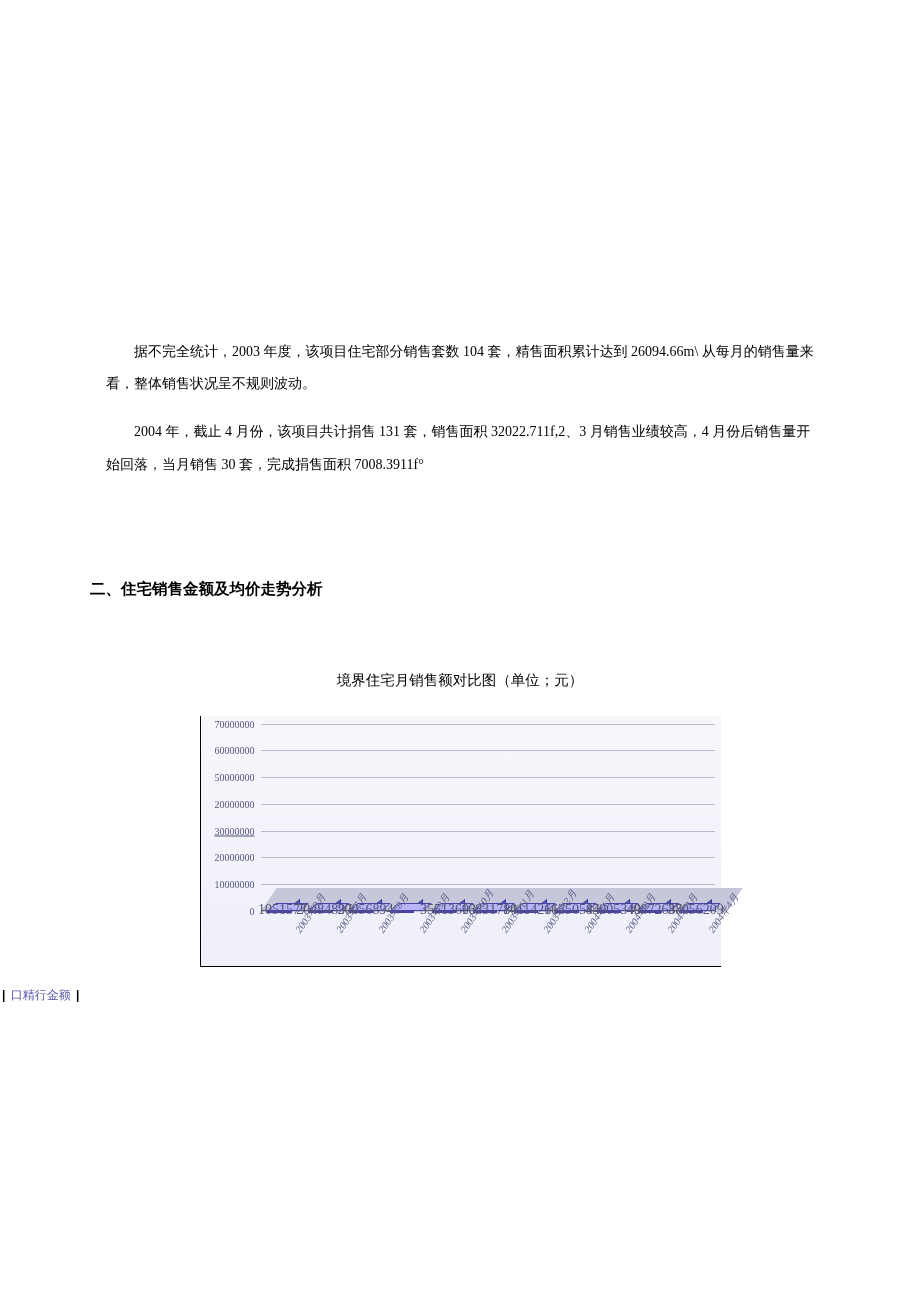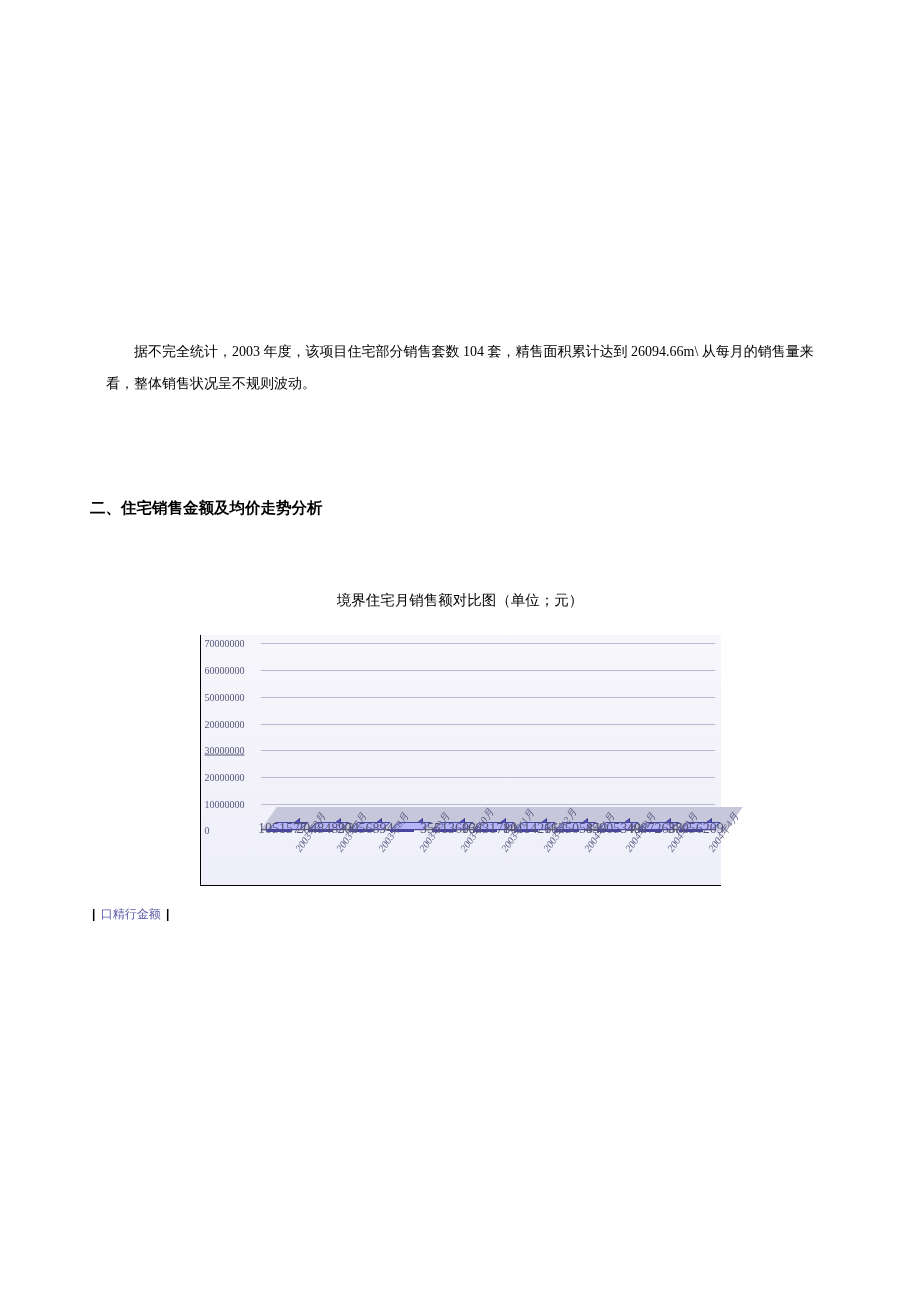--- a/index.html
+++ b/index.html
@@ -69,20 +69,21 @@
   .baseline {
     position: absolute;
     left: 0; right: 0; bottom: 0;
     border-top: 1px solid #5a5a7a;
     z-index: 2;
   }
   .ytick {
     position: absolute;
     left: -56px;
     width: 50px;
+    text-align: right;
     font-size: 10px;
     color: #55557a;
     transform: translateY(50%);
   }
   .bars {
     position: absolute;
     left: 0; right: 0; top: 0; bottom: 0;
     z-index: 3;
   }
   .bar-slot {
@@ -138,39 +139,39 @@
     top: 0;
     font-size: 10px;
     font-style: italic;
     color: #5b5b84;
     transform: rotate(-55deg);
     transform-origin: left top;
     white-space: nowrap;
   }
   .legend {
     margin-top: 20px;
-    margin-left: 90px;
     font-size: 12px;
     color: #5b5ba8;
     font-family: "Microsoft YaHei", sans-serif;
     display: inline-block;
   }
   .legend-bar {
     color: #000;
     font-weight: bold;
     padding: 0 2px;
   }
 </style>
 </head>
 <body>
 
 
 
 <div class="content">
   <p class="para">据不完全统计，2003 年度，该项目住宅部分销售套数 104 套，精售面积累计达到 26094.66m\ 从每月的销售量来看，整体销售状况呈不规则波动。</p>
+  <p class="para">2004 年，截止 4 月份，该项目共计捐售 131 套，销售面积 32022.711f,2、3 月销售业绩较高，4 月份后销售量开始回落，当月销售 30 套，完成捐售面积 7008.3911f°</p>
 
   <div class="section-title">二、住宅销售金额及均价走势分析</div>
 
   <div class="chart-title">境界住宅月销售额对比图（单位；元）</div>
 
   <div class="chart-wrap">
     <div class="chart-inner">
       <div class="gridlines" id="gridlines">
           <div class="gridline" style="top: 100%;"></div>
           <div class="ytick" style="bottom: 0%;">0</div>

